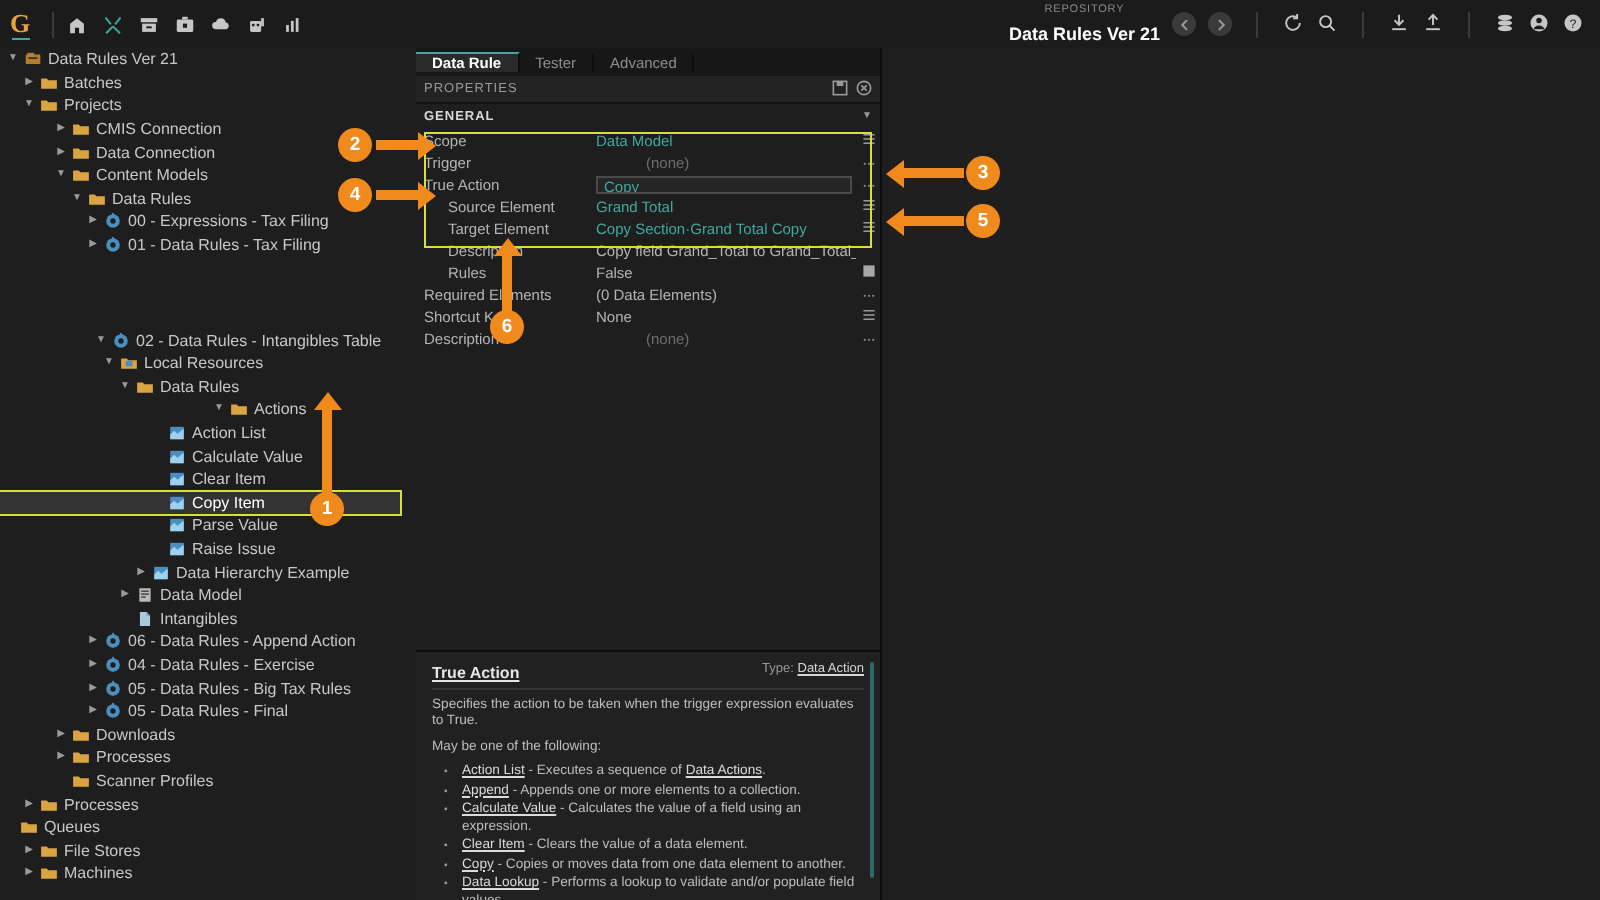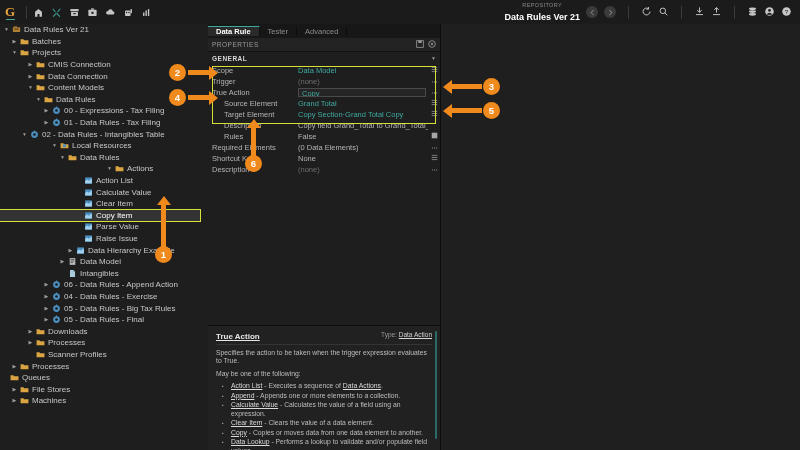--- a/index.html
+++ b/index.html
@@ -49,21 +49,21 @@
         padding:0 4px;border-bottom:1px solid #111;}
   .phdr .t{font-size:6.5px;color:#9a9a9a;letter-spacing:.5px;}
   .phdr .acts{margin-left:auto;display:flex;gap:4px;}
   .section{height:12px;display:flex;align-items:center;padding:0 4px;background:#1e1e1e;}
   .section .s{font-size:6.5px;color:#d8d8d8;font-weight:bold;letter-spacing:.5px;}
   .section .chev{margin-left:auto;font-size:5px;color:#999;}
   .prow{display:flex;align-items:flex-end;height:11px;padding-left:4px;}
   .pkey{font-size:7.5px;color:#b4b4b4;width:86px;flex:0 0 86px;}
   .pkey.ind{padding-left:12px;width:74px;flex:0 0 74px;}
   .pval{font-size:7.5px;color:#3fa9a0;flex:1;overflow:hidden;white-space:nowrap;}
-  .pval.dim{color:#6d6d6d;}
+  .pval.dim{color:#6d6d6d;margin-left:25px;}
   .pval.white{color:#b4b4b4;}
   .pval.boxed{border:1px solid #4a4a4a;background:#252525;padding:0 3px;
               margin-right:2px;height:9px;line-height:9px;box-sizing:border-box;}
   .pctl{flex:0 0 12px;display:flex;align-items:center;justify-content:center;}
   .hl-box{position:absolute;left:212px;top:66px;width:224px;height:58px;
           border:1.5px solid #d7e03a;box-sizing:border-box;pointer-events:none;}
 
   
   .doc{position:absolute;left:208px;top:325px;width:232px;height:125px;
        background:#212121;border-top:1px solid #0d0d0d;overflow:hidden;}
@@ -319,21 +319,21 @@
         </span>
         <span class="ticon">
           <svg width="9" height="9" viewBox="0 0 16 16">
             <circle cx="8" cy="8" r="6" fill="#4a8fc0"></circle>
             <circle cx="8" cy="8" r="2.4" fill="#1e1e1e"></circle>
             <rect x="7.2" y="0.8" width="1.6" height="3" fill="#4a8fc0"></rect>
           </svg>
         </span>
         <span class="tlabel">01 - Data Rules - Tax Filing</span>
       </div>
-      <div class="trow" style="padding-left: 20px;">
+      <div class="trow" style="padding-left: 46px; margin-top: 36px;">
         <span class="tw">
           <span class="arrow">▼</span>
         </span>
         <span class="ticon">
           <svg width="9" height="9" viewBox="0 0 16 16">
             <circle cx="8" cy="8" r="6" fill="#4a8fc0"></circle>
             <circle cx="8" cy="8" r="2.4" fill="#1e1e1e"></circle>
             <rect x="7.2" y="0.8" width="1.6" height="3" fill="#4a8fc0"></rect>
           </svg>
         </span>

